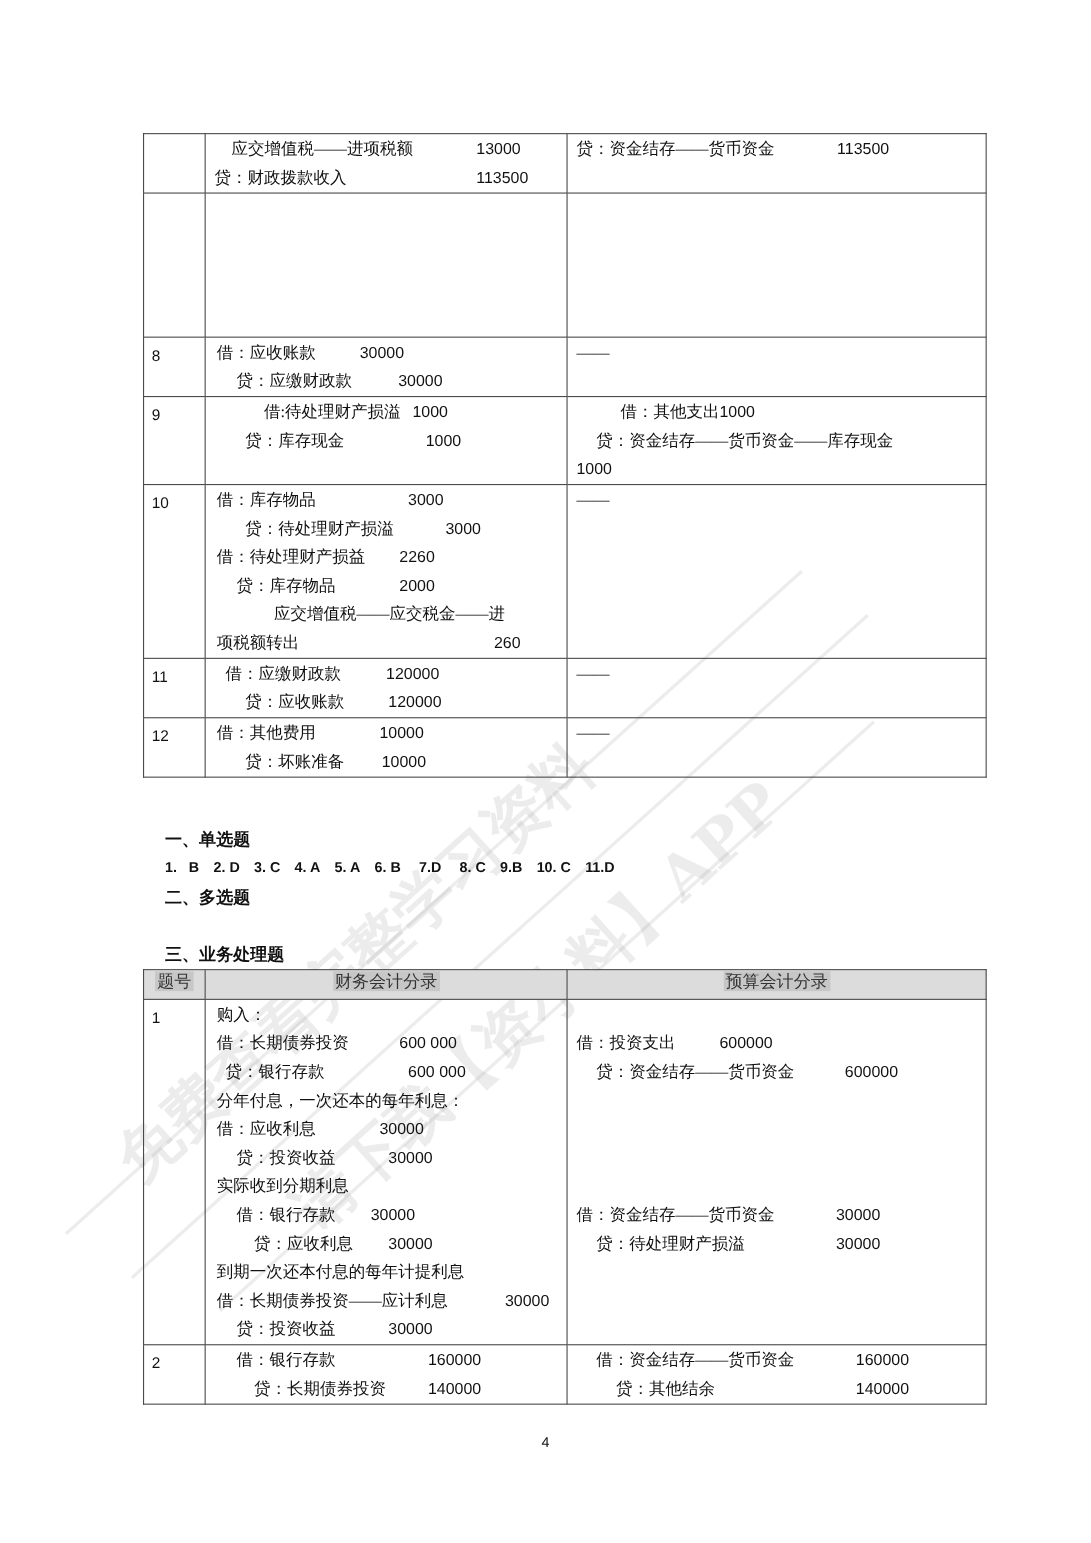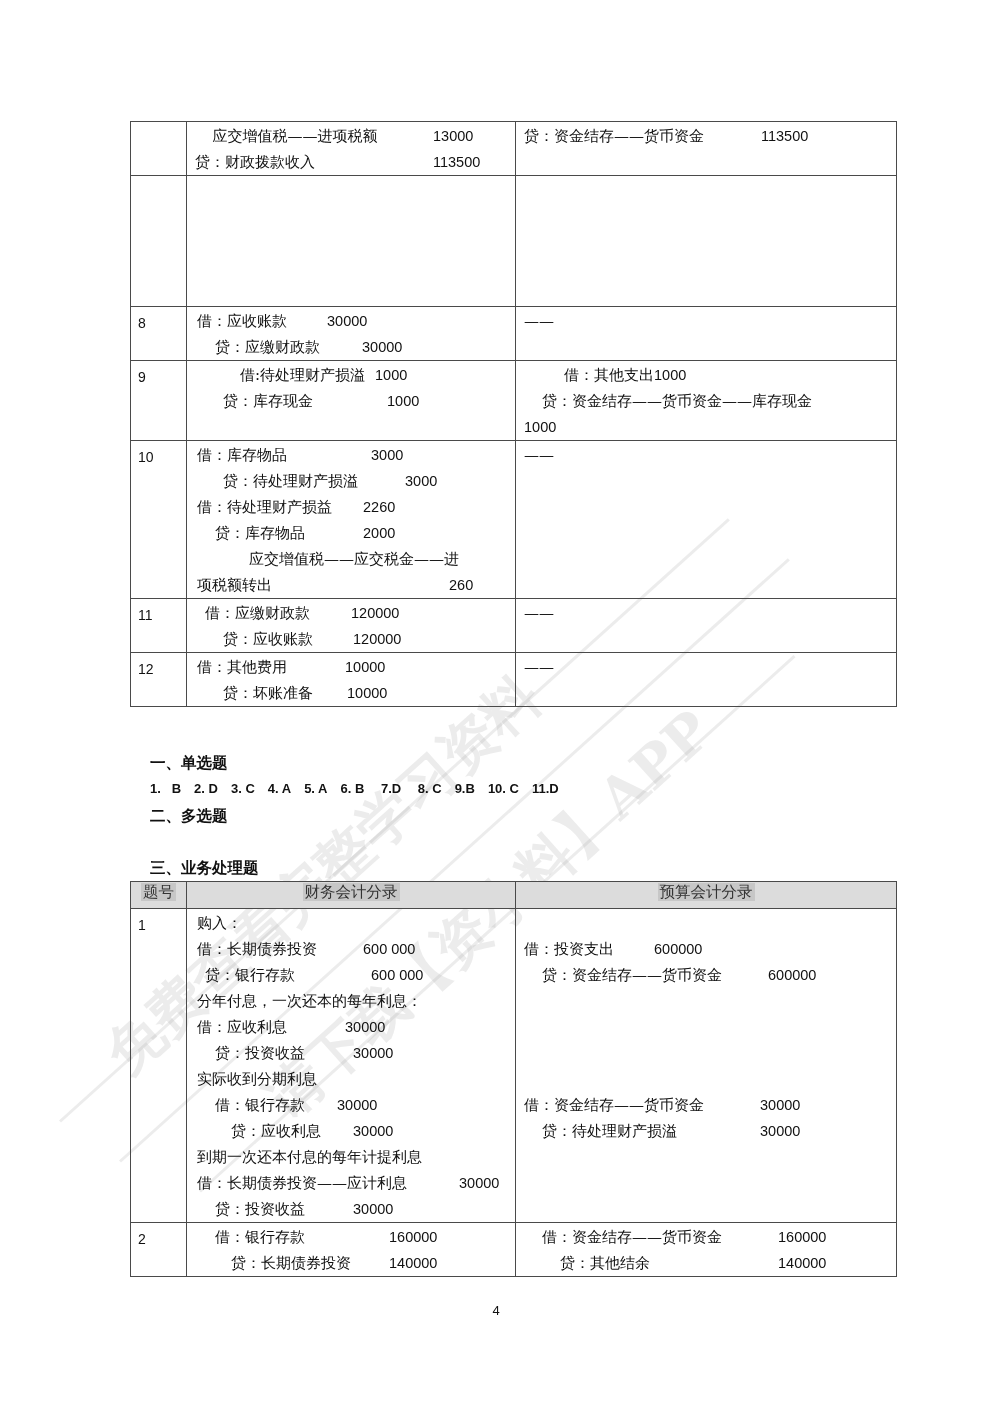--- a/index.html
+++ b/index.html
@@ -11,21 +11,21 @@
   table.ledger {
     position: absolute; left: 130px; width: 766px; border-collapse: collapse; table-layout: fixed;
     font-size: 15px;
   }
   table.ledger td, table.ledger th {
     border: 1.3px solid #4a4a4a; vertical-align: top; padding: 0; font-weight: normal;
   }
   col.c-no { width: 56px; } col.c-fin { width: 329px; } col.c-bud { width: 381px; }
   .cell-no { padding: 8px 0 0 7px !important; font-family: "Liberation Sans", sans-serif; font-size: 14px; }
   .line { height: 26px; line-height: 26px; white-space: pre; position: relative; }
-  .line .txt { position: absolute; top: 0; }
+  .line .txt { position: absolute; top: 0; font-family: Liberation Serif, serif; }
   .line .amt { position: absolute; top: 0; font-family: "Liberation Sans", sans-serif; font-size: 14.5px; }
   .cell-body { position: relative; padding-top: 1px; }
   #t1 { top: 121px; }
   #t2 { top: 881px; }
   .hdr th { background: #dcdcdc; height: 26px; font-size: 15.5px; color: #333; }
   .hdr span.hl { background: #c7c7c7; padding: 0 2px; }
   .chapter-title {
     position: absolute; top: 726px; left: 0; width: 992px; text-align: center; font-size: 17.5px; font-weight: bold;
     font-family: "DejaVu Sans", "Liberation Sans", sans-serif;
   }

